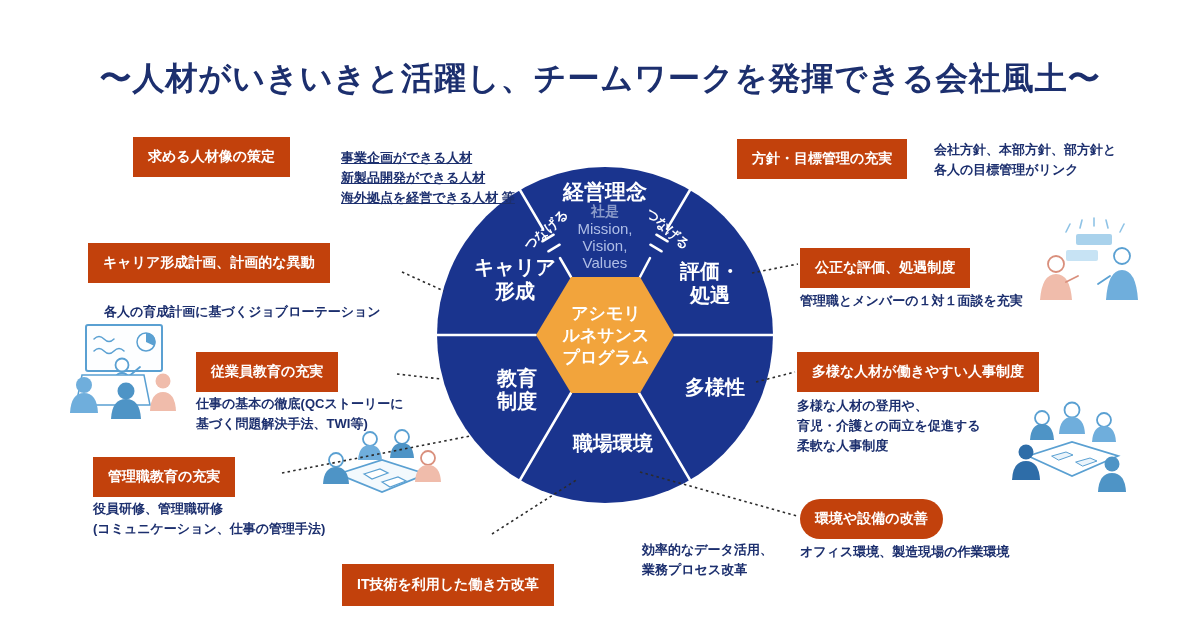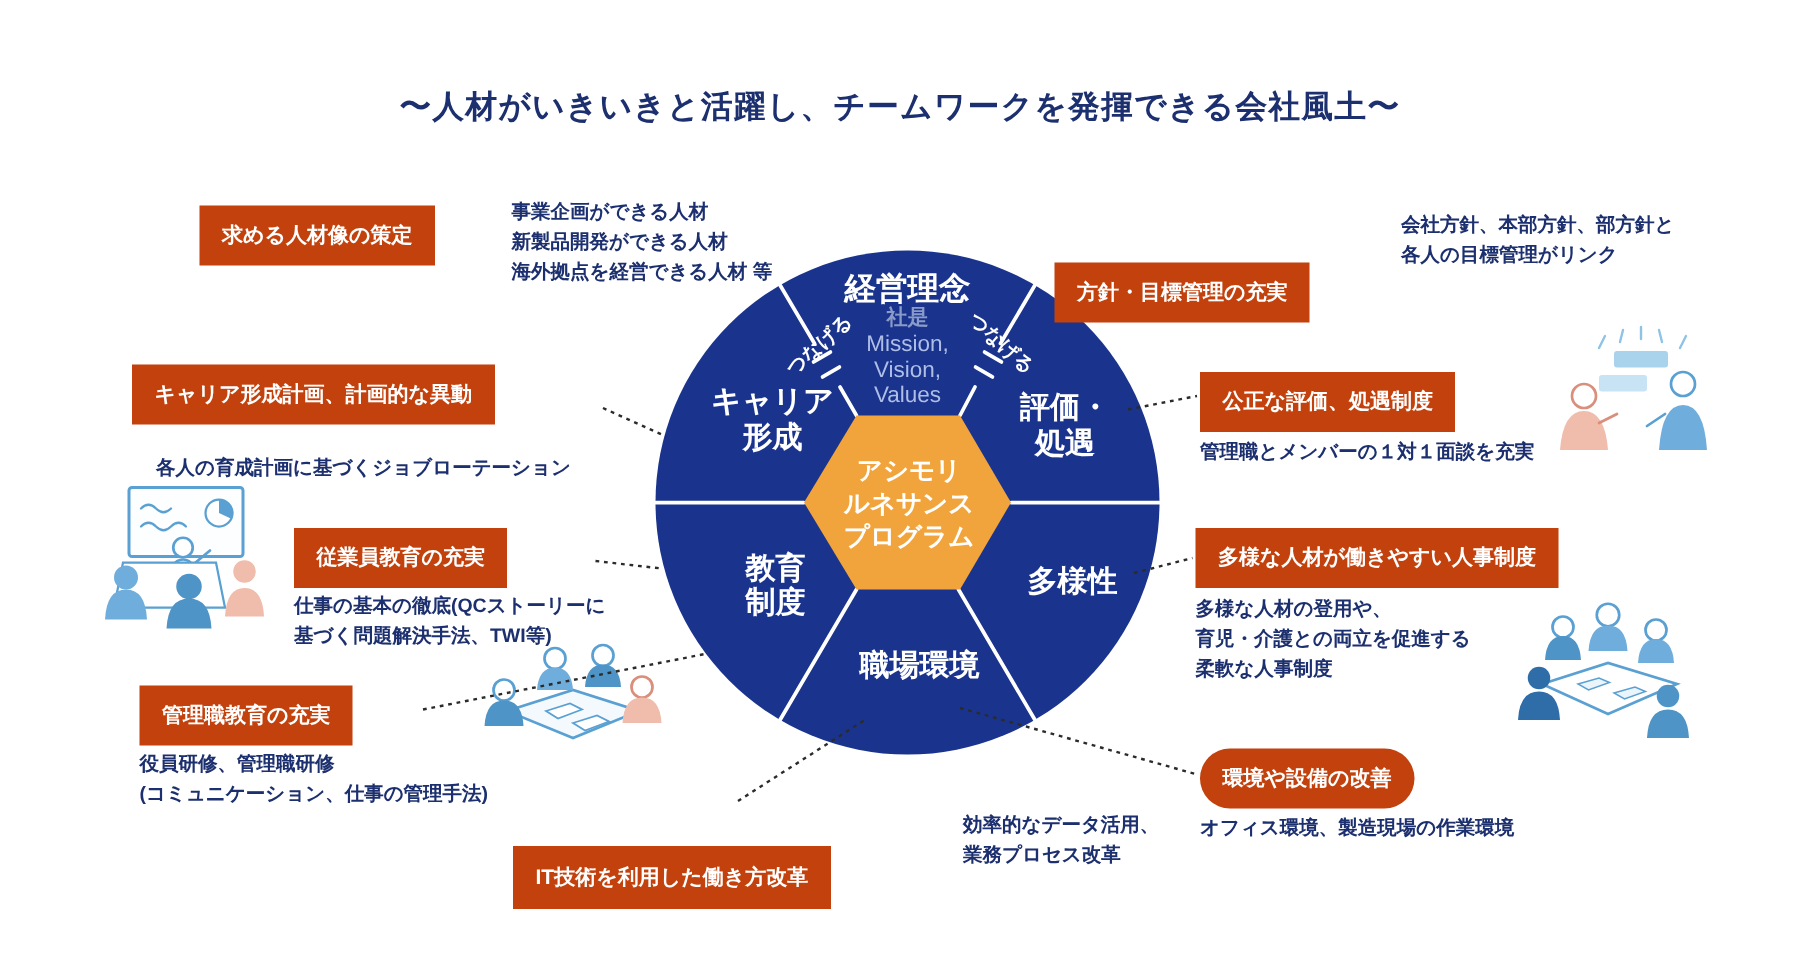--- a/index.html
+++ b/index.html
@@ -2,21 +2,21 @@
 <html><head>
 <meta charset="utf-8">
 <style>
   html,body { margin:0; padding:0; background:#fff; }
   .stage {
     position:relative; width:1200px; height:640px; background:#ffffff;
     font-family:"Liberation Sans","DejaVu Sans",sans-serif; overflow:hidden;
   }
   .page-title {
     position:absolute; top:57px; left:0; width:100%; text-align:center;
-    font-size:21px; font-weight:bold; color:#1C2F6E; letter-spacing:1px;
+    font-size:32px; font-weight:bold; color:#1C2F6E; letter-spacing:1px;
   }
   .tag {
     position:absolute; background:#c2410c; color:#fff; font-weight:bold;
     font-size:14px; height:40px; display:flex; align-items:center; justify-content:center;
     padding:15px 15px; box-sizing:border-box; white-space:nowrap;
   }
   .desc {
     position:absolute; color:#1C2F6E; font-weight:bold; font-size:13px;
     line-height:20px; white-space:pre-line;
   }
@@ -154,40 +154,40 @@
       <line class="dot" x1="397" y1="374" x2="441" y2="379"></line>
       <line class="dot" x1="282" y1="473" x2="470" y2="436"></line>
       <line class="dot" x1="492" y1="534" x2="578" y2="479"></line>
       <line class="dot" x1="752" y1="273" x2="798" y2="264"></line>
       <line class="dot" x1="756" y1="382" x2="795" y2="372"></line>
       <line class="dot" x1="640" y1="472" x2="797" y2="516"></line>
     </g>
   </svg>
 
   <div class="tag" style="left:133px; top:137px;">求める人材像の策定</div>
-  <div class="desc" style="left:341px; top:131px;">事業企画ができる人材
+  <div class="desc" style="left:341px; top:148px;text-decoration:underline;">事業企画ができる人材
 新製品開発ができる人材
 海外拠点を経営できる人材 等</div>
 
   <div class="tag" style="left:88px; top:243px;">キャリア形成計画、計画的な異動</div>
   <div class="desc" style="left:88px; top:302px;margin-left:16px;">各人の育成計画に基づくジョブローテーション</div>
 
   <div class="tag" style="left:196px; top:352px;text-align:center;">従業員教育の充実</div>
   <div class="desc" style="left:196px; top:394px;">仕事の基本の徹底(QCストーリーに
 基づく問題解決手法、TWI等)</div>
 
   <div class="tag" style="left:93px; top:457px;">管理職教育の充実</div>
   <div class="desc" style="left:93px; top:499px;">役員研修、管理職研修
 (コミュニケーション、仕事の管理手法)</div>
 
   <div class="tag" style="left:342px; top:564px; height:42px;">IT技術を利用した働き方改革</div>
   <div class="desc" style="left:642px; top:540px;">効率的なデータ活用、
 業務プロセス改革</div>
 
-  <div class="tag" style="left:703px; top:139px;margin-top:36px;">方針・目標管理の充実</div>
+  <div class="tag" style="left:737px; top:139px;">方針・目標管理の充実</div>
   <div class="desc" style="left:934px; top:140px;">会社方針、本部方針、部方針と
 各人の目標管理がリンク</div>
 
   <div class="tag" style="left:800px; top:248px;">公正な評価、処遇制度</div>
   <div class="desc" style="left:800px; top:291px;">管理職とメンバーの１対１面談を充実</div>
 
   <div class="tag" style="left:797px; top:352px;">多様な人材が働きやすい人事制度</div>
   <div class="desc" style="left:797px; top:396px;">多様な人材の登用や、
 育児・介護との両立を促進する
 柔軟な人事制度</div>

